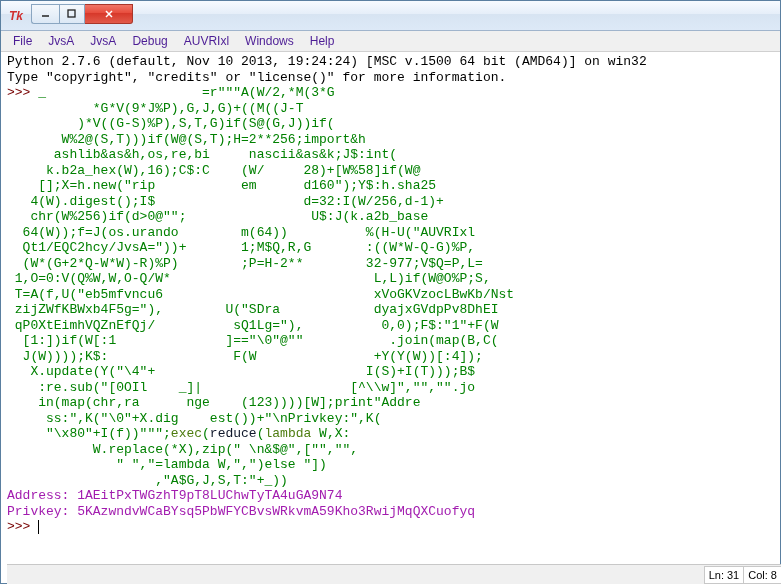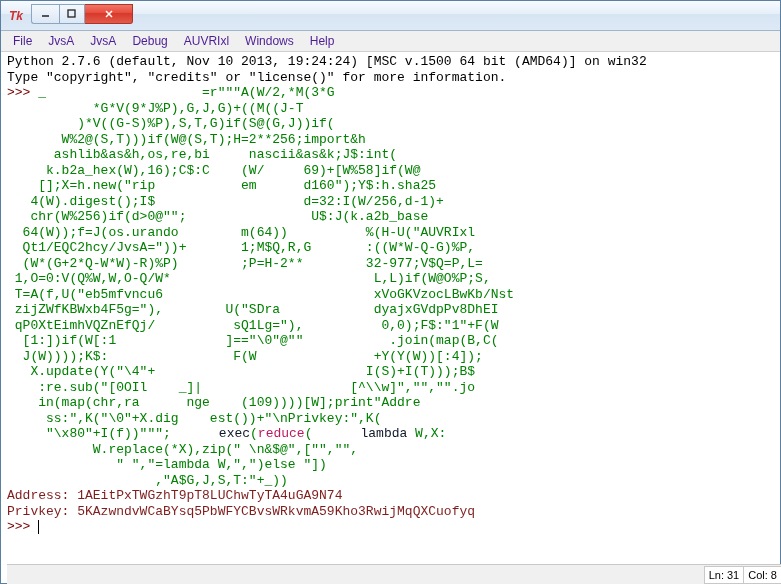--- a/index.html
+++ b/index.html
@@ -71,23 +71,23 @@
     font-size: 13px;
     line-height: 15.5px;
     white-space: pre;
     overflow:hidden;
     background:#fff;
     color:#000;
   }
   .header-line { color:#000;text-align:center; }
   .prompt { color:#770000; }
   .code-green { color:#008000; }
-  .code-orange { color:#0f172a;margin-left:48px; }
-  .code-purple { color:#be185d; }
-  .blue-out { color:#7f1d1d; }
+  .code-orange { color:#4d7c0f; }
+  .code-purple { color:#0f172a; }
+  .blue-out { color:#a21caf; }
   .cursor {
     display:inline-block;
     width:1px; height:14px;
     background:#000;
     vertical-align:text-bottom;
   }
   .status-bar {
     position:absolute;
     bottom:0; left:7px; right:0;
     height:20px;
@@ -146,36 +146,36 @@
   <span class="menu-item">Help</span>
 </div>
 
 <div class="content" id="content"><span class="header-line">Python 2.7.6 (default, Nov 10 2013, 19:24:24) [MSC v.1500 64 bit (AMD64)] on win32</span>
 <span class="header-line">Type "copyright", "credits" or "license()" for more information.</span>
 <span class="prompt">&gt;&gt;&gt; </span><span class="code-green">_                    =r"""A(W/2,*M(3*G</span>
 <span class="code-green">           *G*V(9*J%P),G,J,G)+((M((J-T</span>
 <span class="code-green">         )*V((G-S)%P),S,T,G)if(S@(G,J))if(</span>
 <span class="code-green">       W%2@(S,T)))if(W@(S,T);H=2**256;import&amp;h</span>
 <span class="code-green">      ashlib&amp;as&amp;h,os,re,bi     nascii&amp;as&amp;k;J$:int(</span>
-<span class="code-green">     k.b2a_hex(W),16);C$:C    (W/     69)+[W%58]if(W@</span>
+<span class="code-green">     k.b2a_hex(W),16);C$:C    (W/     28)+[W%58]if(W@</span>
 <span class="code-green">    [];X=h.new("rip           em      d160");Y$:h.sha25</span>
 <span class="code-green">   4(W).digest();I$                   d=32:I(W/256,d-1)+</span>
 <span class="code-green">   chr(W%256)if(d&gt;0@"";                U$:J(k.a2b_base</span>
 <span class="code-green">  64(W));f=J(os.urando        m(64))          %(H-U("AUVRIxl</span>
 <span class="code-green">  Qt1/EQC2hcy/JvsA="))+       1;M$Q,R,G       :((W*W-Q-G)%P,</span>
 <span class="code-green">  (W*(G+2*Q-W*W)-R)%P)        ;P=H-2**        32-977;V$Q=P,L=</span>
 <span class="code-green"> 1,O=0:V(Q%W,W,O-Q/W*                          L,L)if(W@O%P;S,</span>
 <span class="code-green"> T=A(f,U("eb5mfvncu6                           xVoGKVzocLBwKb/Nst</span>
 <span class="code-green"> zijZWfKBWxb4F5g="),        U("SDra            dyajxGVdpPv8DhEI</span>
 <span class="code-green"> qP0XtEimhVQZnEfQj/          sQ1Lg="),          0,0);F$:"1"+F(W</span>
 <span class="code-green">  [1:])if(W[:1              ]=="\0"@""           .join(map(B,C(</span>
 <span class="code-green">  J(W))));K$:                F(W               +Y(Y(W))[:4]);</span>
 <span class="code-green">   X.update(Y("\4"+                           I(S)+I(T)));B$</span>
 <span class="code-green">    :re.sub("[0OIl    _]|                   [^\\w]","","".jo</span>
-<span class="code-green">    in(map(chr,ra      nge    (109))))[W];print"Addre</span>
+<span class="code-green">    in(map(chr,ra      nge    (123))))[W];print"Addre</span>
 <span class="code-green">     ss:",K("\0"+X.dig    est())+"\nPrivkey:",K(</span>
 <span class="code-green">     "\x80"+I(f))""";</span><span class="code-orange">exec</span><span class="code-green">(</span><span class="code-purple">reduce</span><span class="code-green">(</span><span class="code-orange">lambda</span><span class="code-green"> W,X:</span>
 <span class="code-green">           W.replace(*X),zip(" \n&amp;$@",["","",</span>
 <span class="code-green">              " ","=lambda W,",")else "])</span>
 <span class="code-green">                   ,"A$G,J,S,T:"+_))</span>
 <span class="blue-out">Address: 1AEitPxTWGzhT9pT8LUChwTyTA4uGA9N74</span>
 <span class="blue-out">Privkey: 5KAzwndvWCaBYsq5PbWFYCBvsWRkvmA59Kho3RwijMqQXCuofyq</span>
 <span class="prompt">&gt;&gt;&gt; </span><span class="cursor"></span></div>
 
 <div class="status-bar">

